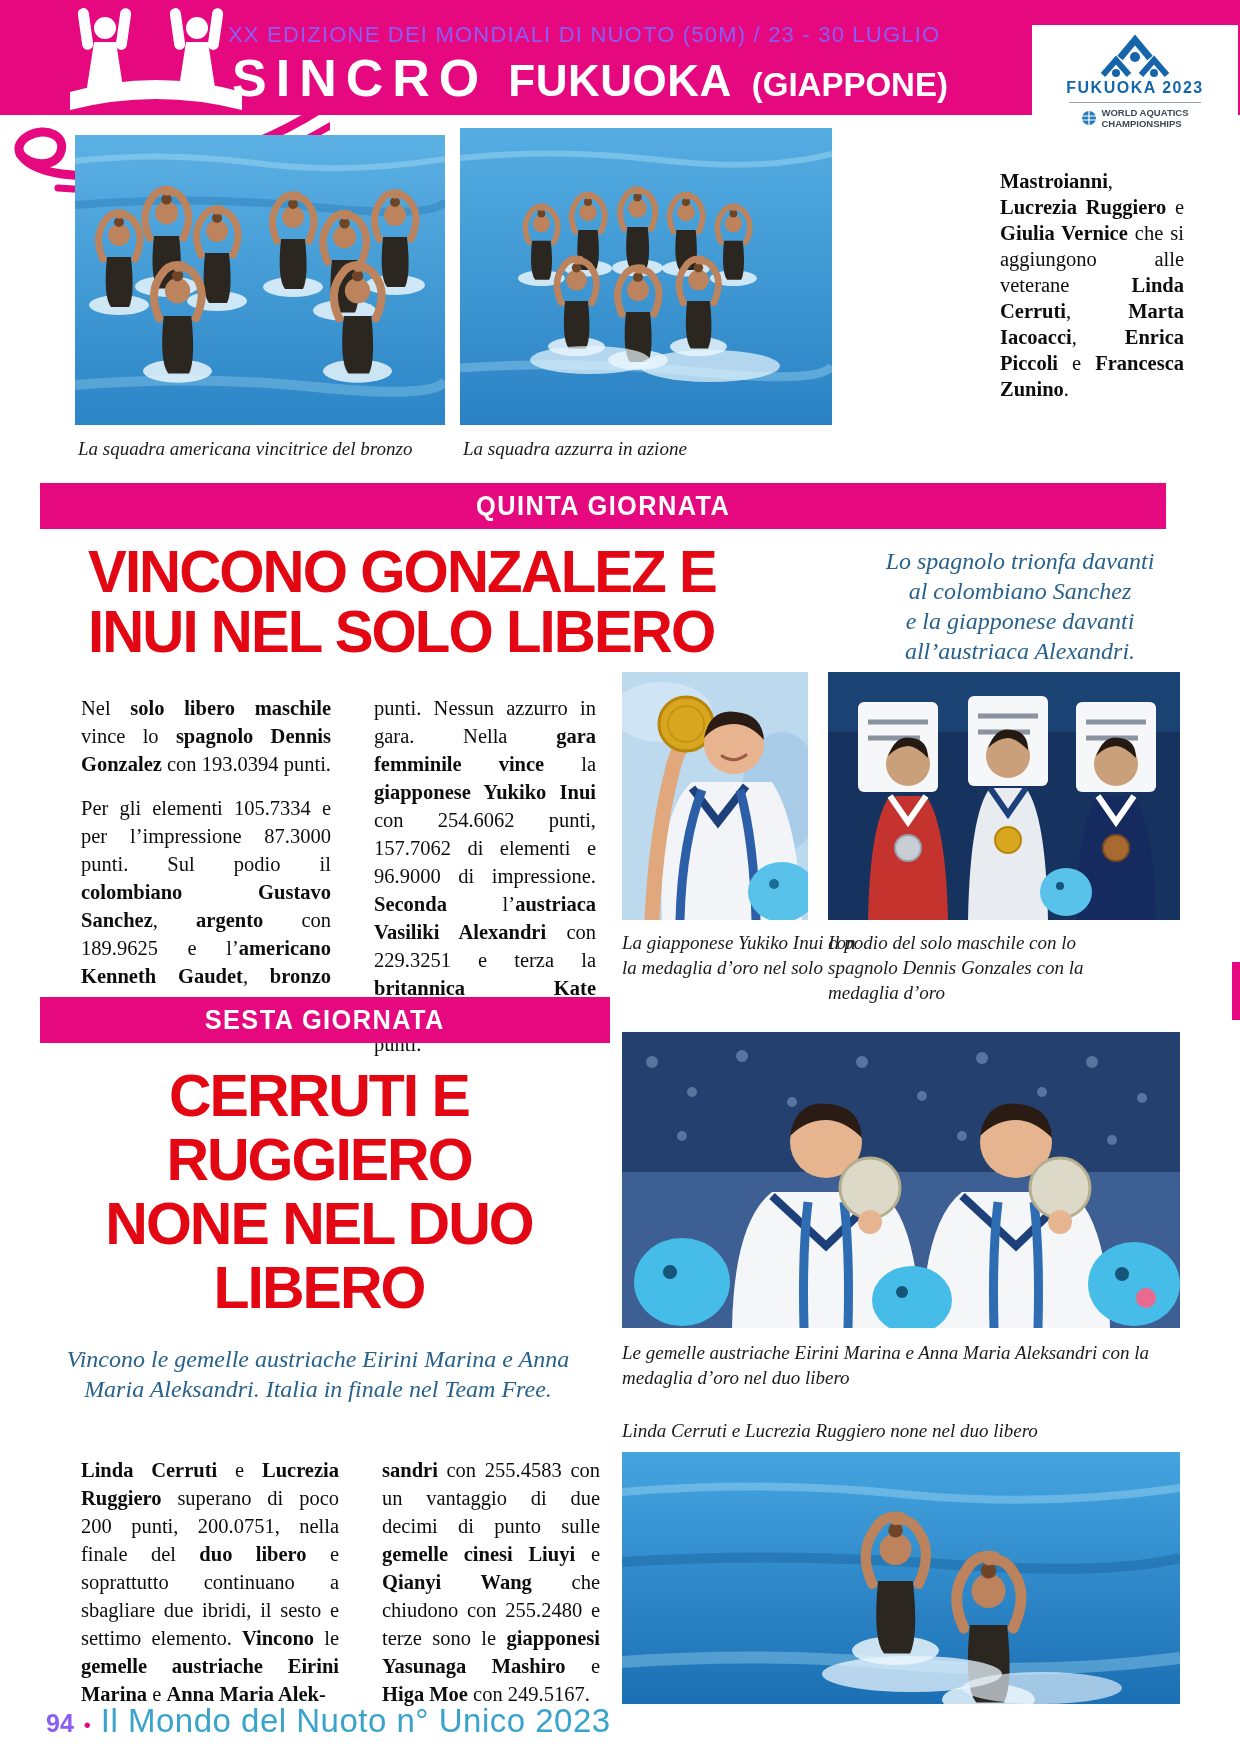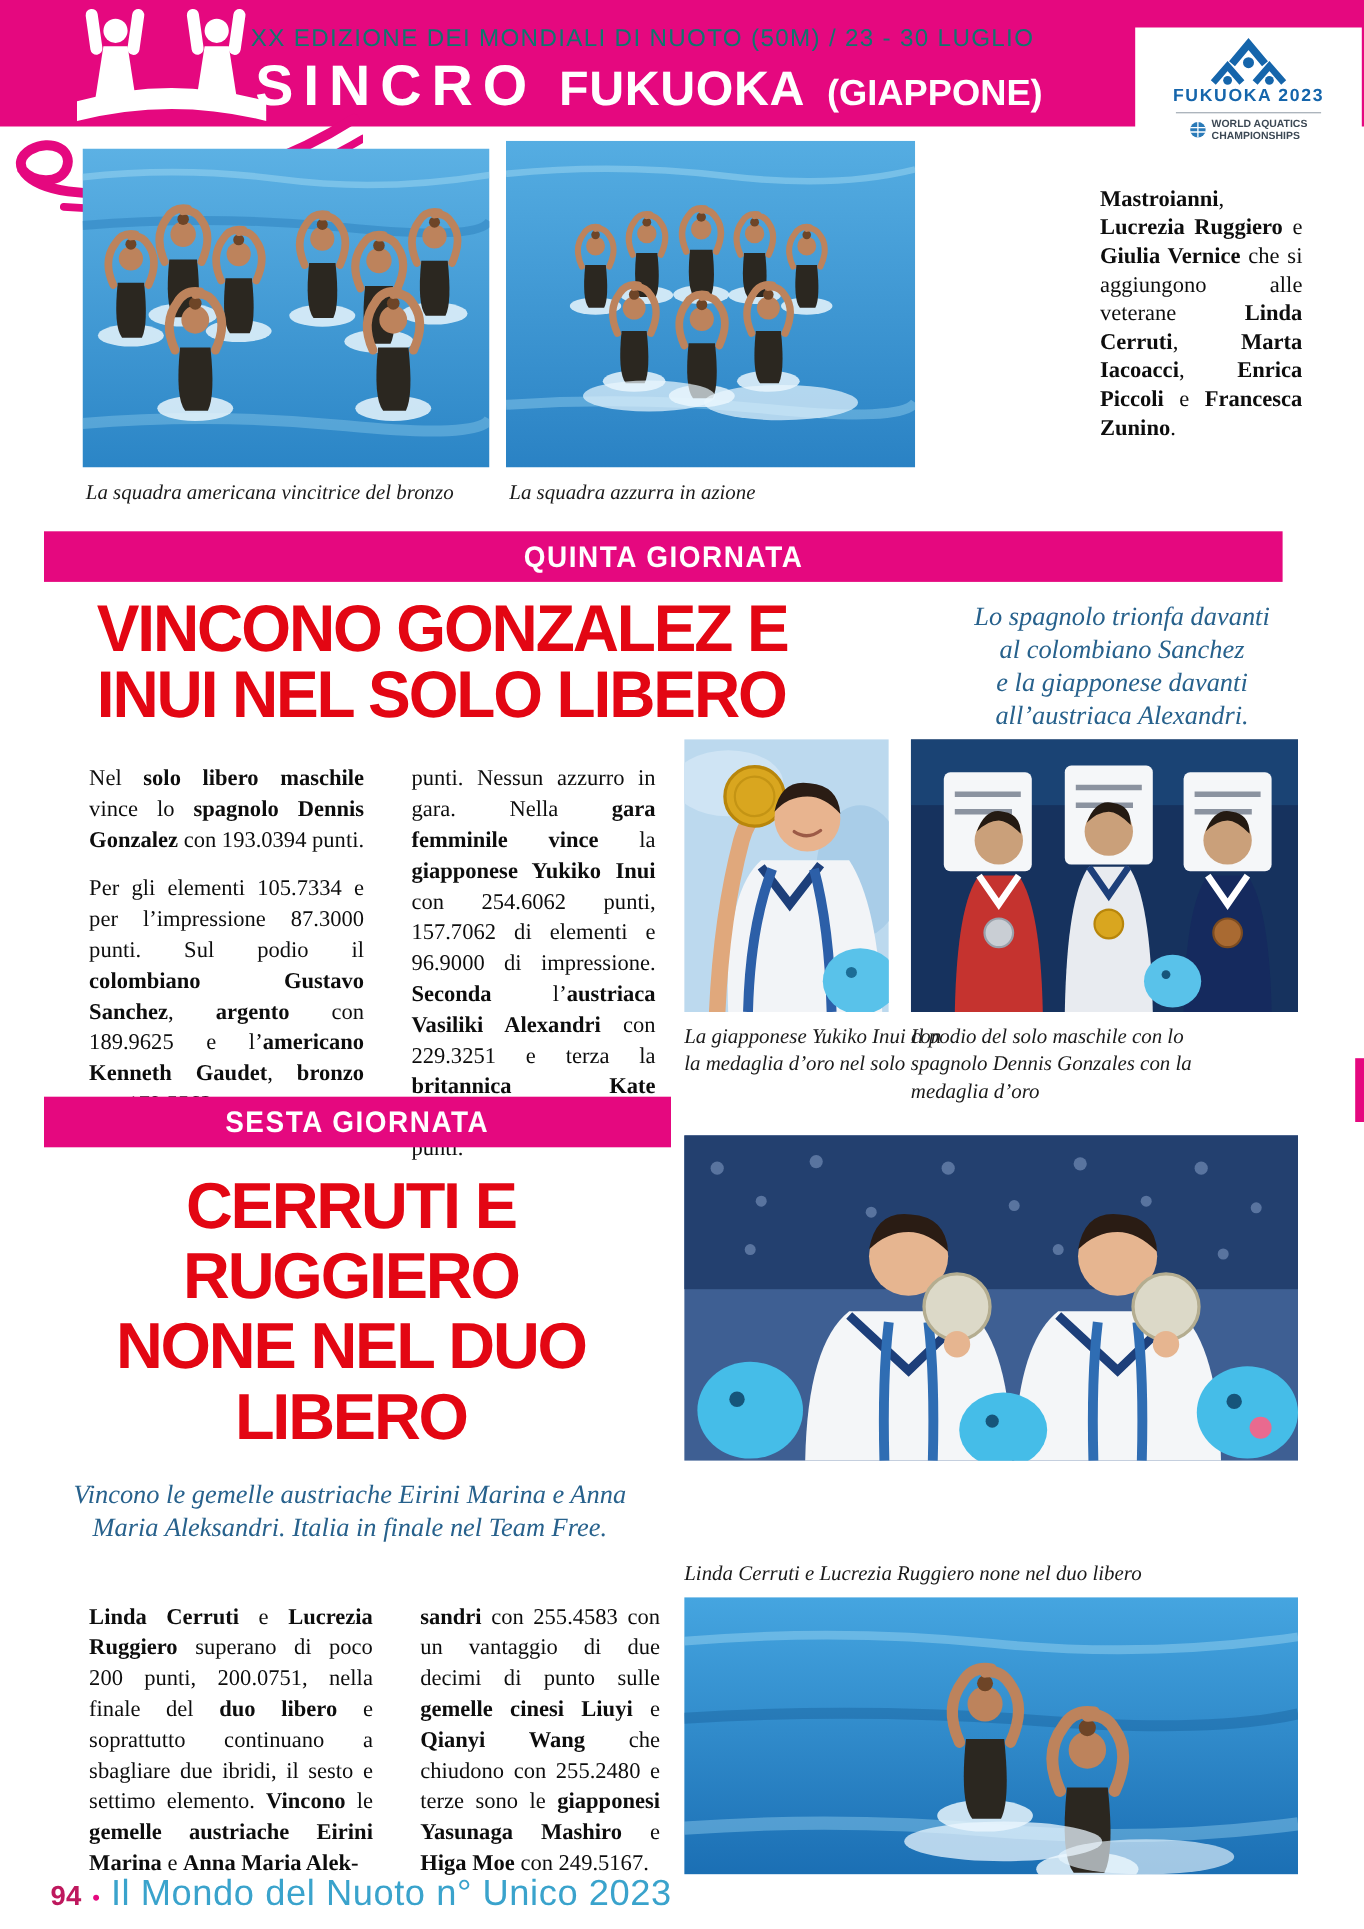--- a/index.html
+++ b/index.html
@@ -10,21 +10,21 @@
     --logoblue:#1565ab;
     --ink:#0d0d0d;
   }
   html,body{margin:0;padding:0;background:#888;}
   .page{position:relative;width:1240px;height:1754px;background:#fff;overflow:hidden;
         font-family:"Liberation Serif",serif;color:var(--ink);margin:0 auto;}
   .abs{position:absolute;}
 
   
   .mast{left:0;top:0;width:1240px;height:115px;background:var(--pink);}
-  .topline{left:228px;top:22px;width:640px;color:#0f766e;font-family:"Liberation Sans",sans-serif;
+  .topline{left:228px;top:22px;width:640px;color:#8b5cf6;font-family:"Liberation Sans",sans-serif;
            font-size:22px;letter-spacing:1.2px;white-space:nowrap;}
   .brandrow{left:232px;top:48px;display:flex;align-items:baseline;gap:20px;color:#fff;
             font-family:"Liberation Sans",sans-serif;white-space:nowrap;}
   .sincro{font-size:52px;font-weight:700;letter-spacing:9px;}
   .fukuoka{font-size:44px;font-weight:700;letter-spacing:0.5px;}
   .giappone{font-size:33px;font-weight:700;}
   .badge{left:1000px;top:25px;width:206px;height:118px;background:#fff;display:flex;
          flex-direction:column;align-items:center;padding-top:5px;box-sizing:border-box;margin-left:32px;}
   .badge-title{color:var(--logoblue);font:700 16px "Liberation Sans",sans-serif;letter-spacing:1.5px;margin-top:1px;}
   .badge-div{width:132px;height:1px;background:#9aa3ad;margin:5px 0 4px;}
@@ -52,21 +52,21 @@
   .stand{position:absolute;font-style:italic;color:var(--steel);font-size:24px;line-height:30px;
          text-align:center;white-space:pre-line;}
 
   
   .coltext{position:absolute;font-size:20.5px;line-height:28px;text-align:justify;hyphens:auto;}
   .coltext p{margin:16px;}
 
   
   .pfooter{left:46px;top:1702px;display:flex;align-items:baseline;gap:10px;
            font-family:"Liberation Sans",sans-serif;}
-  .pagenum{font-weight:700;font-size:25px;color:#be185d;}
+  .pagenum{font-weight:700;font-size:25px;color:#8b5cf6;}
   .fbullet{color:var(--pink);font-size:20px;}
   .ftitle{font-size:33px;color:var(--footerblue);letter-spacing:0.5px;}
 
   .edgetab{left:1232px;top:962px;width:8px;height:58px;background:var(--pink);}
   .photo{position:absolute;line-height:0;}
 </style>
 </head>
 <body>
 
 <div class="page">
@@ -311,20 +311,21 @@
       <ellipse cx="60" cy="250" rx="48" ry="44" fill="#45bde8"></ellipse>
         <circle cx="48" cy="240" r="7" fill="#16557a"></circle>
       <ellipse cx="290" cy="268" rx="40" ry="34" fill="#45bde8"></ellipse>
         <circle cx="280" cy="260" r="6" fill="#16557a"></circle>
       <ellipse cx="512" cy="252" rx="46" ry="42" fill="#45bde8"></ellipse>
         <circle cx="500" cy="242" r="7" fill="#16557a"></circle>
       <circle cx="524" cy="266" r="10" fill="#e96a8f"></circle>
     </svg>
   </div>
 
+  <div class="cap" style="left:622px;top:1340px;width:530px">Le gemelle austriache Eirini Marina e Anna Maria Aleksandri con la medaglia d’oro nel duo libero</div>
   <div class="cap" style="left:622px;top:1418px;width:530px">Linda Cerruti e Lucrezia Ruggiero none nel duo libero</div>
 
   <div class="photo" style="left:622px;top:1452px">
     <svg width="558" height="252" viewBox="0 0 558 252">
       <defs>
         <linearGradient id="w3" x1="0" y1="0" x2="0" y2="1">
           <stop offset="0" stop-color="#45a5e0"></stop>
             <stop offset="1" stop-color="#1b6fb4"></stop>
         </linearGradient>
       </defs>

